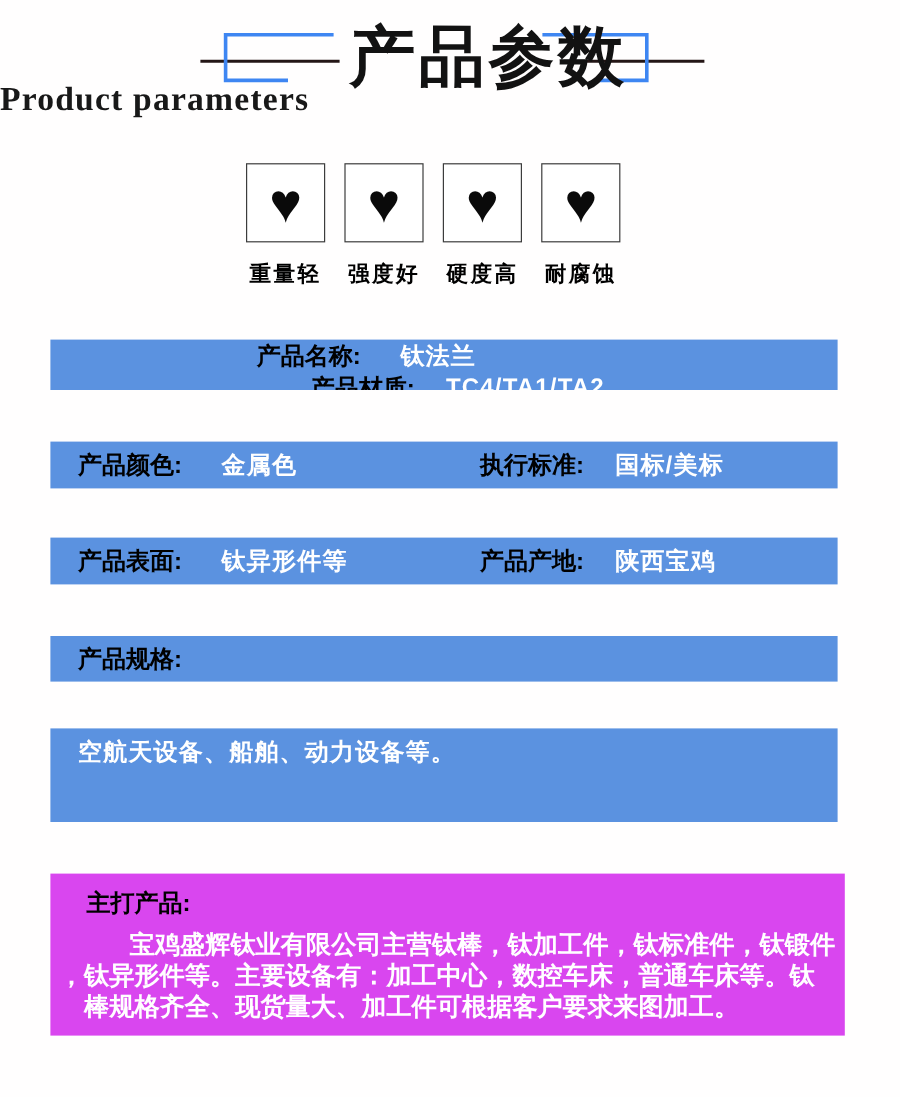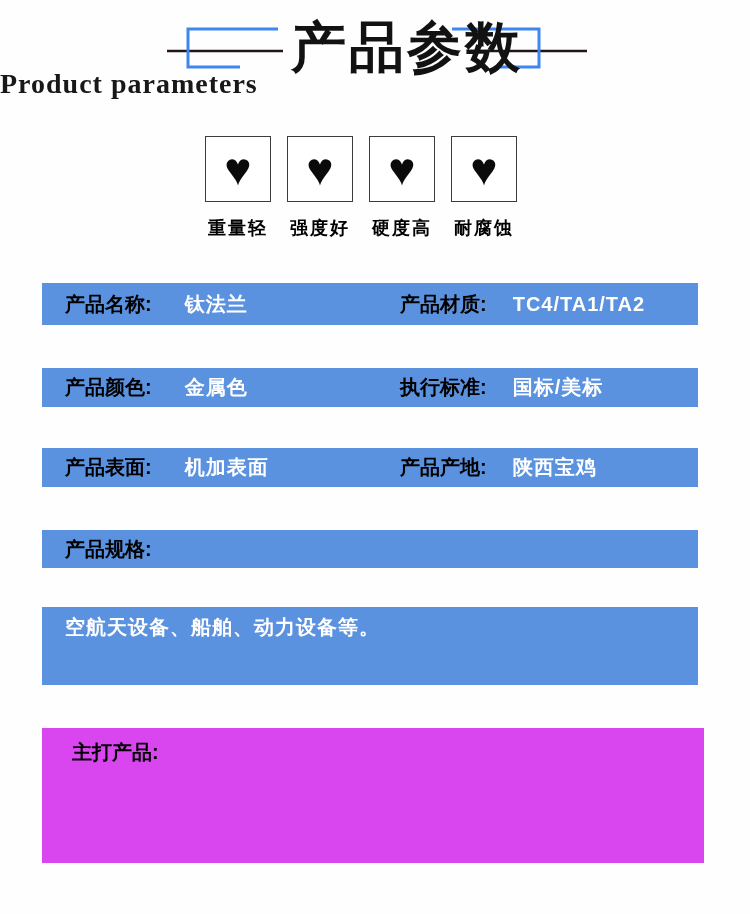--- a/index.html
+++ b/index.html
@@ -25,21 +25,21 @@
     width:66px;height:66px;box-sizing:border-box;border:1px solid #3c3c3c;background:#ffffff;
     display:flex;align-items:center;justify-content:center;
   }
   .heart{font-size:46px;line-height:62px;color:#0a0a0a;}
   .flabel{margin-top:14px;font-size:18px;font-weight:700;color:#000;letter-spacing:2px;white-space:nowrap;}
   
   .bar{
     position:absolute;left:42px;width:656px;background:#5b92e0;box-sizing:border-box;
     display:flex;align-items:center;padding-left:23px;overflow:hidden;
   }
-  .b1{top:283px;height:42px;}
+  .b1{top:283px;height:42px;flex-direction:column;}
   .b2{top:368px;height:39px;}
   .b3{top:448px;height:39px;align-items:center;}
   .b4{top:530px;height:38px;}
   .b5{top:607px;height:78px;display:block;padding:1px 23px;}
   .grp{display:flex;align-items:center;}
   .g1{width:335px;}
   .lab{color:#000;font-weight:700;font-size:20px;white-space:nowrap;}
   .val{color:#fff;font-weight:700;font-size:20px;margin-left:33px;letter-spacing:1px;white-space:nowrap;}
   .v2{margin-left:26px;}
   .val-small{font-size:17px;}
@@ -116,33 +116,38 @@
     </div>
     <div class="grp">
       <span class="lab">执行标准:</span>
       <span class="val v2">国标/美标</span>
     </div>
   </div>
 
   <div class="bar b3">
     <div class="grp g1">
       <span class="lab">产品表面:</span>
-      <span class="val">机加表面</span>
+      <span class="val">钛异形件等</span>
     </div>
     <div class="grp">
       <span class="lab">产品产地:</span>
       <span class="val v2">陕西宝鸡</span>
     </div>
   </div>
 
   <div class="bar b4">
     <span class="lab">产品规格:</span>
   </div>
 
   <div class="bar b5">
     <div class="uline2">空航天设备、船舶、动力设备等。</div>
   </div>
 
   <div class="bigbox">
     <div class="mp-head">主打产品:</div>
+    <div class="mp-par">
+      <div class="mpl mpl0">宝鸡盛辉钛业有限公司主营钛棒，钛加工件，钛标准件，钛锻件</div>
+      <div class="mpl mpl1">，钛异形件等。主要设备有：加工中心，数控车床，普通车床等。钛</div>
+      <div class="mpl">棒规格齐全、现货量大、加工件可根据客户要求来图加工。</div>
+    </div>
   </div>
 
 </div>
 
 </body></html>

